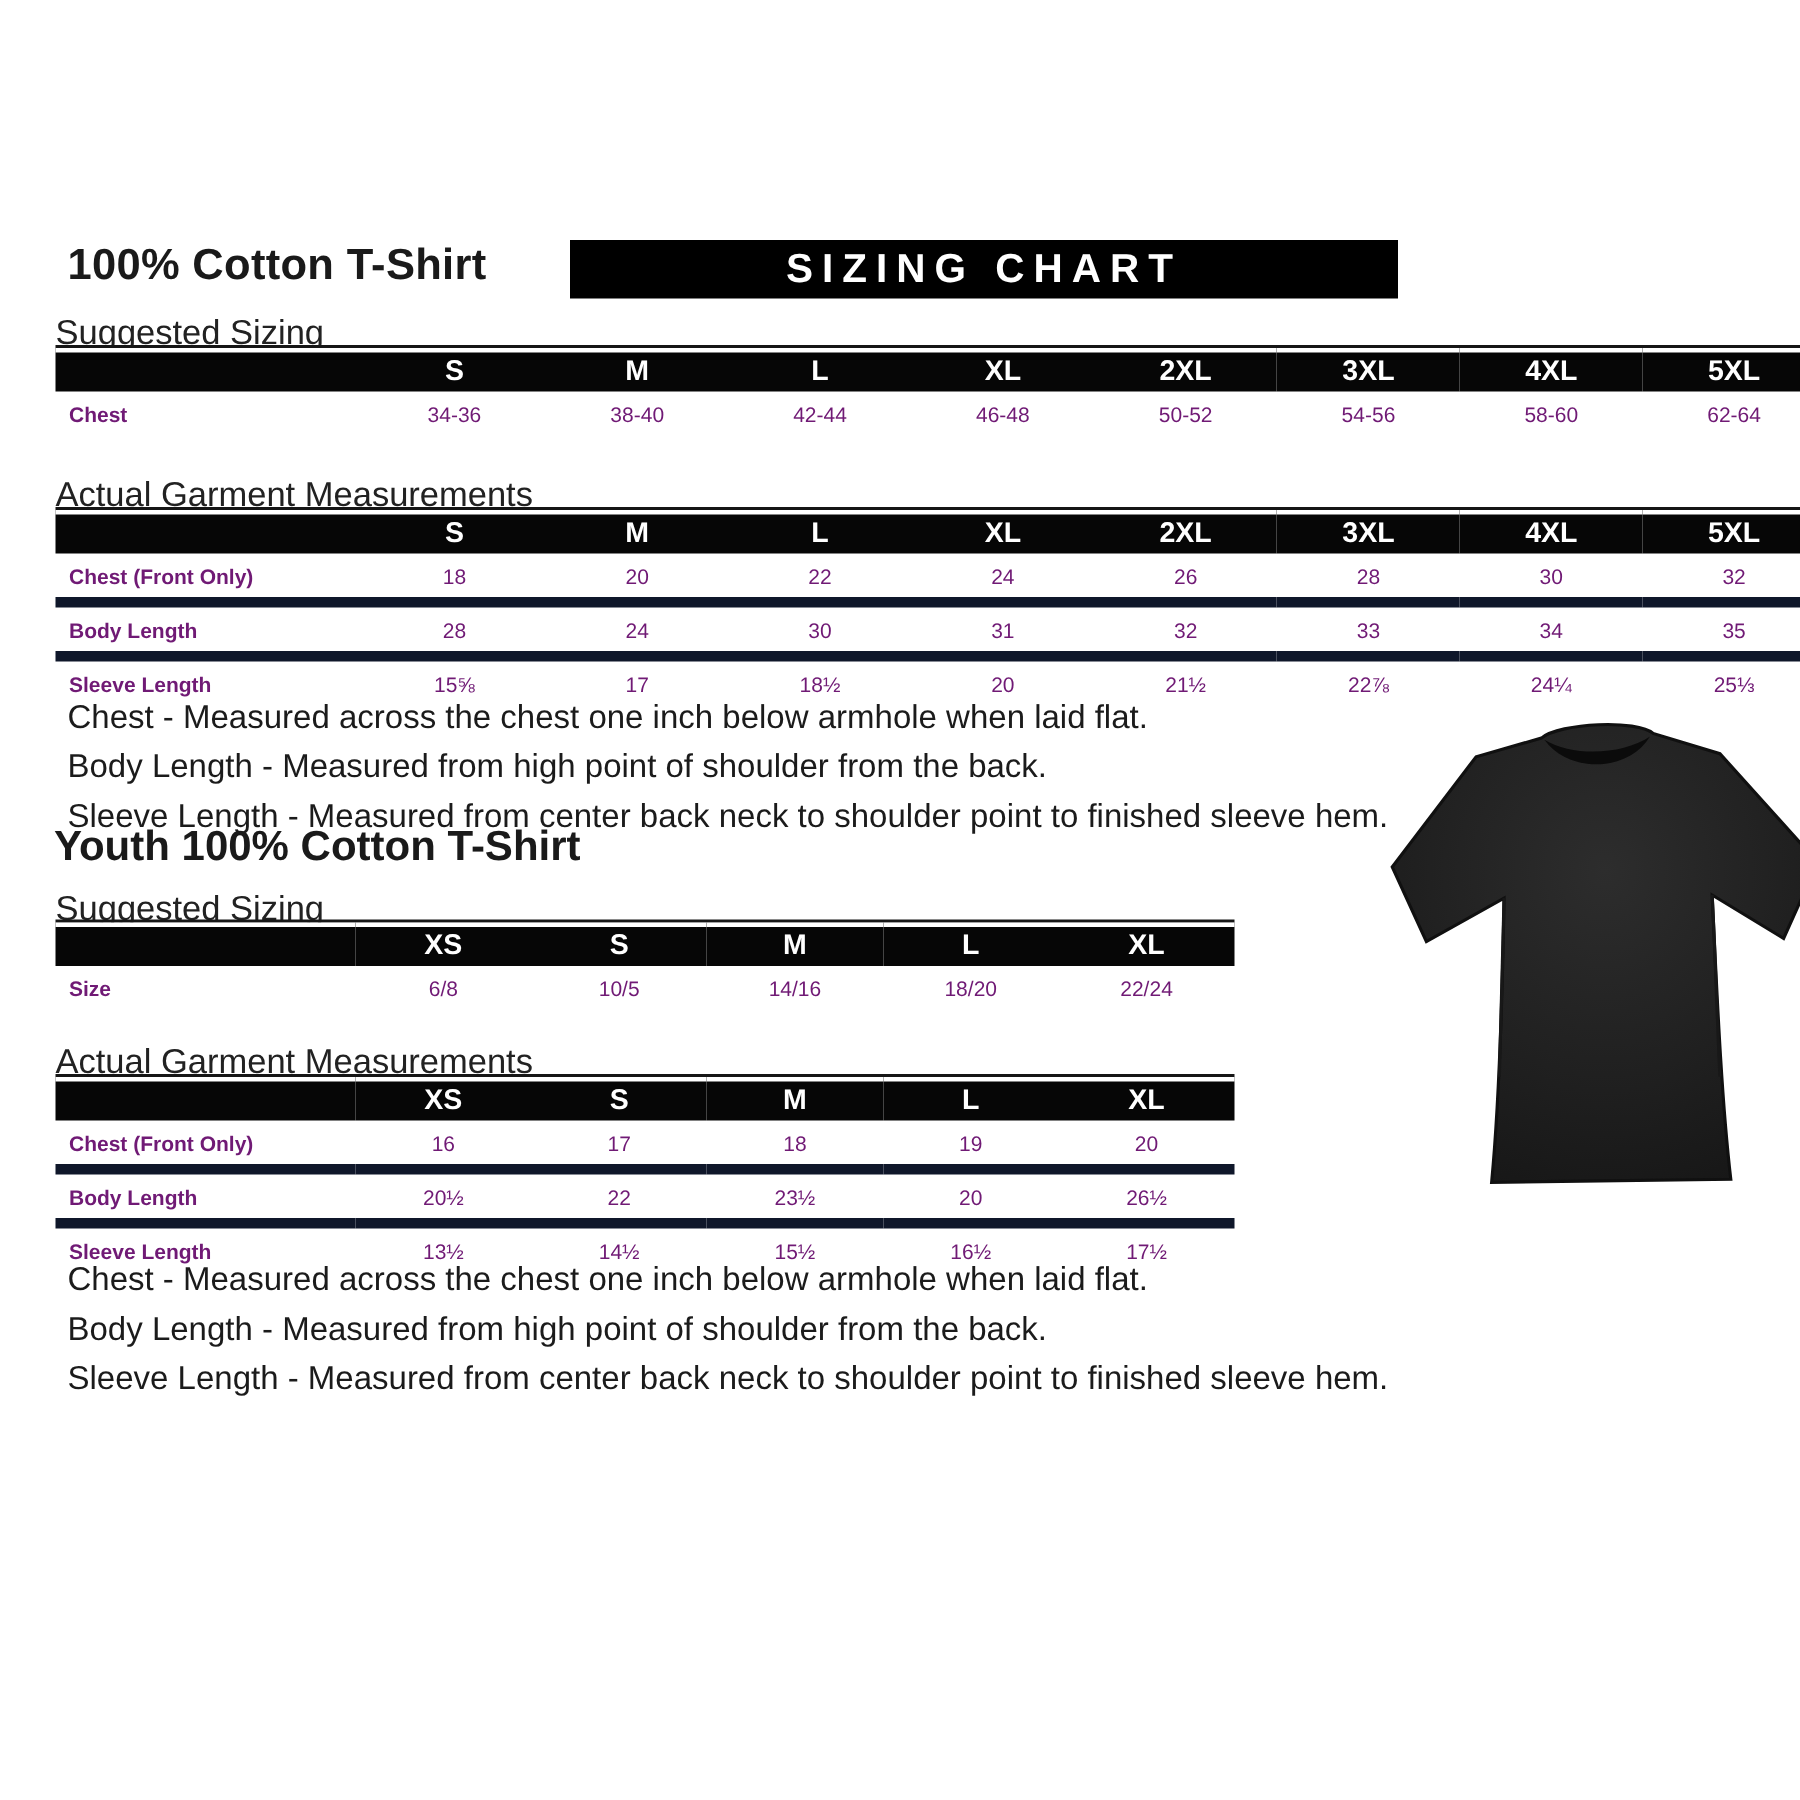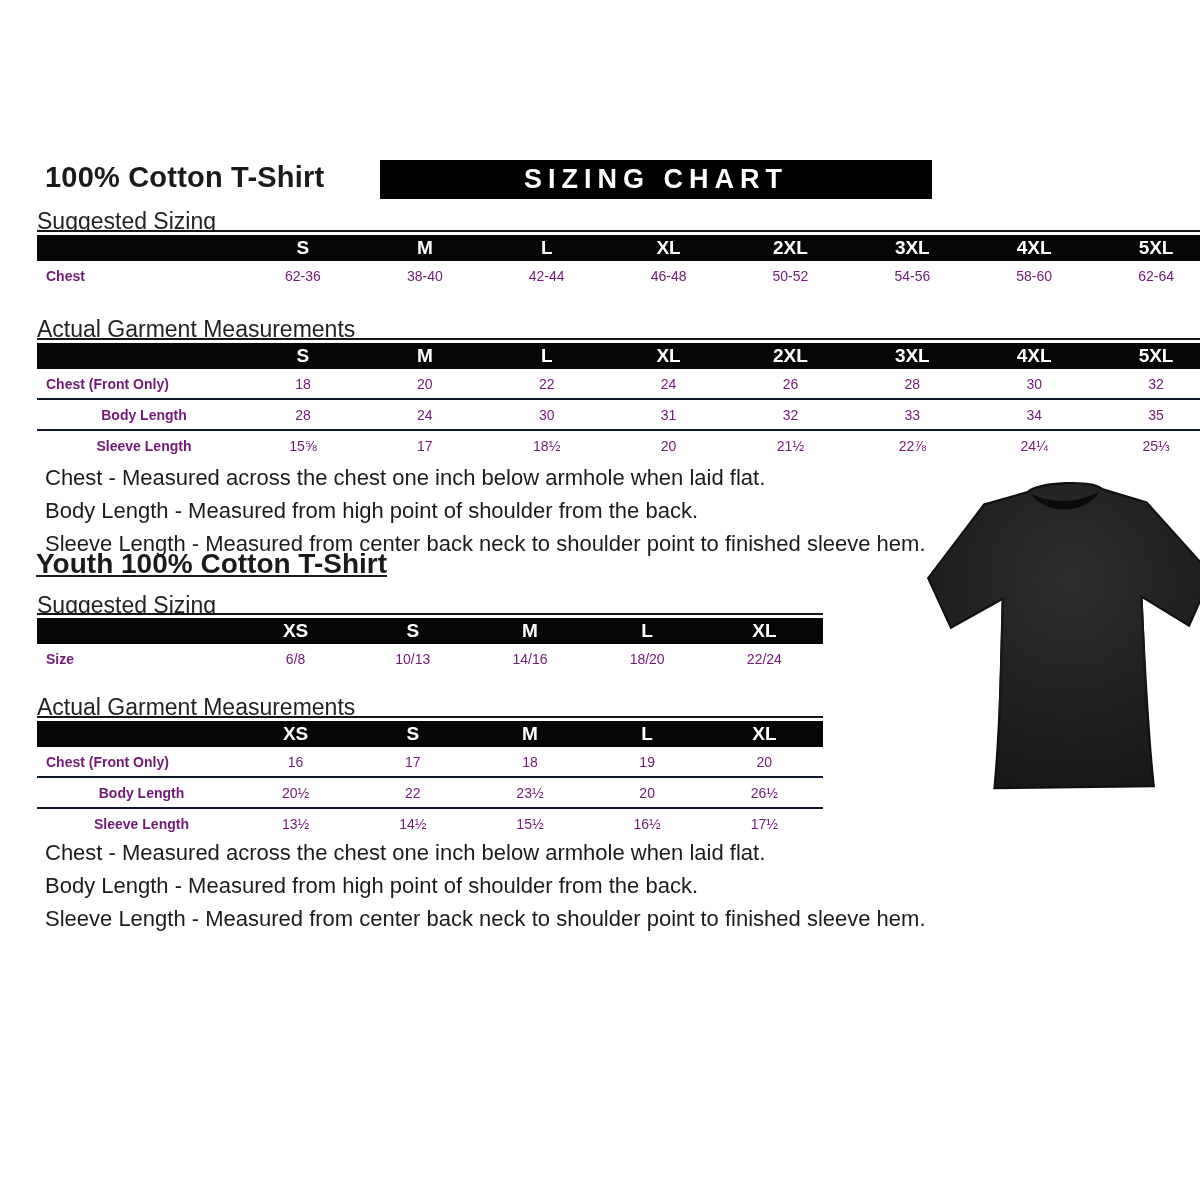--- a/index.html
+++ b/index.html
@@ -10,37 +10,37 @@
   .abs{position:absolute;}
 
   .title{left:13px;top:161px;font-size:29px;font-weight:bold;letter-spacing:0.2px;}
   .banner{
     left:348px;top:160px;width:552px;height:39px;background:#000;
     display:flex;align-items:center;justify-content:center;
   }
   .banner span{color:#fff;font-weight:bold;font-size:27px;letter-spacing:6px;}
 
   .seclabel{left:5px;font-size:23px;color:#222;}
-  .youth-heading{left:4px;top:548px;font-size:28px;font-weight:bold;text-decoration:underline;}
+  .youth-heading{left:4px;top:548px;font-size:28px;font-weight:bold;}
 
   .sizing-table{
     border-collapse:separate;border-spacing:0;table-layout:fixed;
     border-top:2px solid #161616;
   }
   .sizing-table thead th{
     background:#060606;color:#fff;font-weight:bold;font-size:19px;
     height:26px;padding:0;text-align:center;border-top:3px solid #ffffff;
   }
   .sizing-table tbody td{
     font-size:14px;text-align:center;height:29px;padding:0;color:#701a75;
     vertical-align:middle;
   }
   .sizing-table td.rowlabel{text-align:left;padding-left:9px;font-weight:bold;}
   .sizing-table td.rowlabel .suffix{font-weight:bold;}
-  .sizing-table.actual tbody tr:nth-child(n+2) td{border-top:2px solid #0f172a;text-align:center;}
+  .sizing-table.actual tbody tr:nth-child(n+2) td{border-top:7px solid #0f172a;}
 
   .t-adult{left:5px;width:1180px;}
   .t-adult .corner{width:205px;}
   .t-youth{left:5px;width:786px;}
   .t-youth .corner{width:200px;}
 
   .notes{left:13px;width:900px;}
   .notes .note{font-size:22px;color:#1b1b1b;line-height:33px;white-space:nowrap;}
 
   .tshirt-wrap{left:892px;top:477px;width:292px;height:318px;}
@@ -67,21 +67,21 @@
           <th>XL</th>
           <th>2XL</th>
           <th>3XL</th>
           <th>4XL</th>
           <th>5XL</th>
         </tr>
       </thead>
     <tbody>
         <tr>
           <td class="rowlabel"><span>Chest</span></td>
-          <td>62-36</td>
+          <td>34-36</td>
           <td>38-40</td>
           <td>42-44</td>
           <td>46-48</td>
           <td>50-52</td>
           <td>54-56</td>
           <td>58-60</td>
           <td>62-64</td>
         </tr>
       </tbody>
   </table>
@@ -155,21 +155,21 @@
           <th>S</th>
           <th>M</th>
           <th>L</th>
           <th>XL</th>
         </tr>
       </thead>
     <tbody>
         <tr>
           <td class="rowlabel"><span>Size</span></td>
           <td>6/8</td>
-          <td>10/13</td>
+          <td>10/5</td>
           <td>14/16</td>
           <td>18/20</td>
           <td>22/24</td>
         </tr>
       </tbody>
   </table>
 
   <div class="abs seclabel" style="top:694px">Actual Garment Measurements</div>
   <table class="abs sizing-table actual t-youth" style="top:716px">
     <thead>

